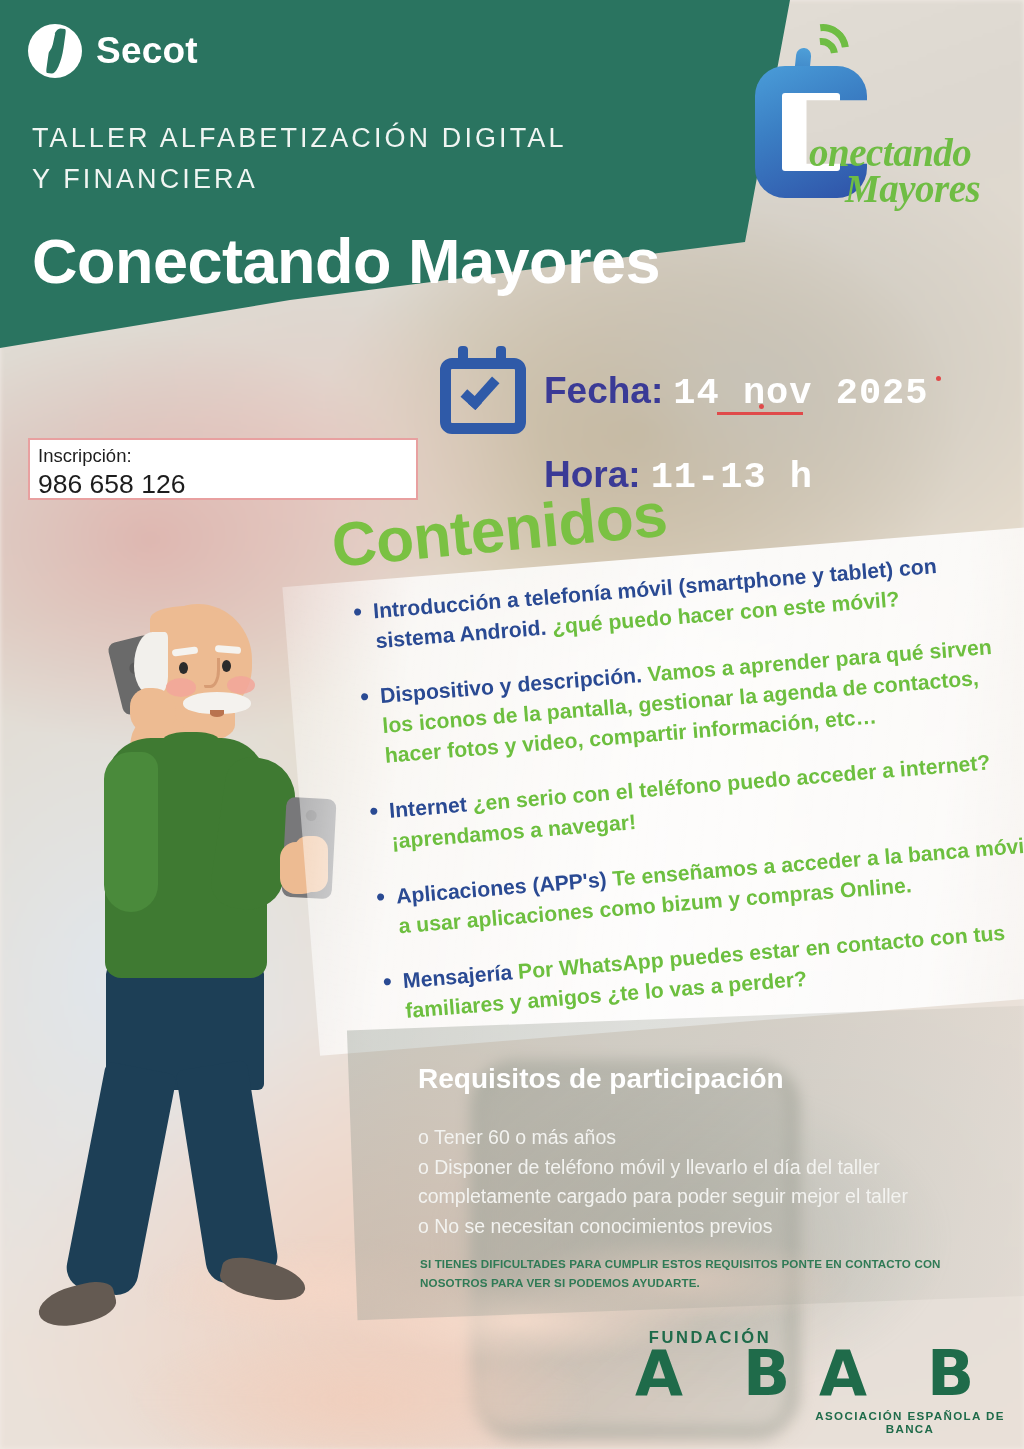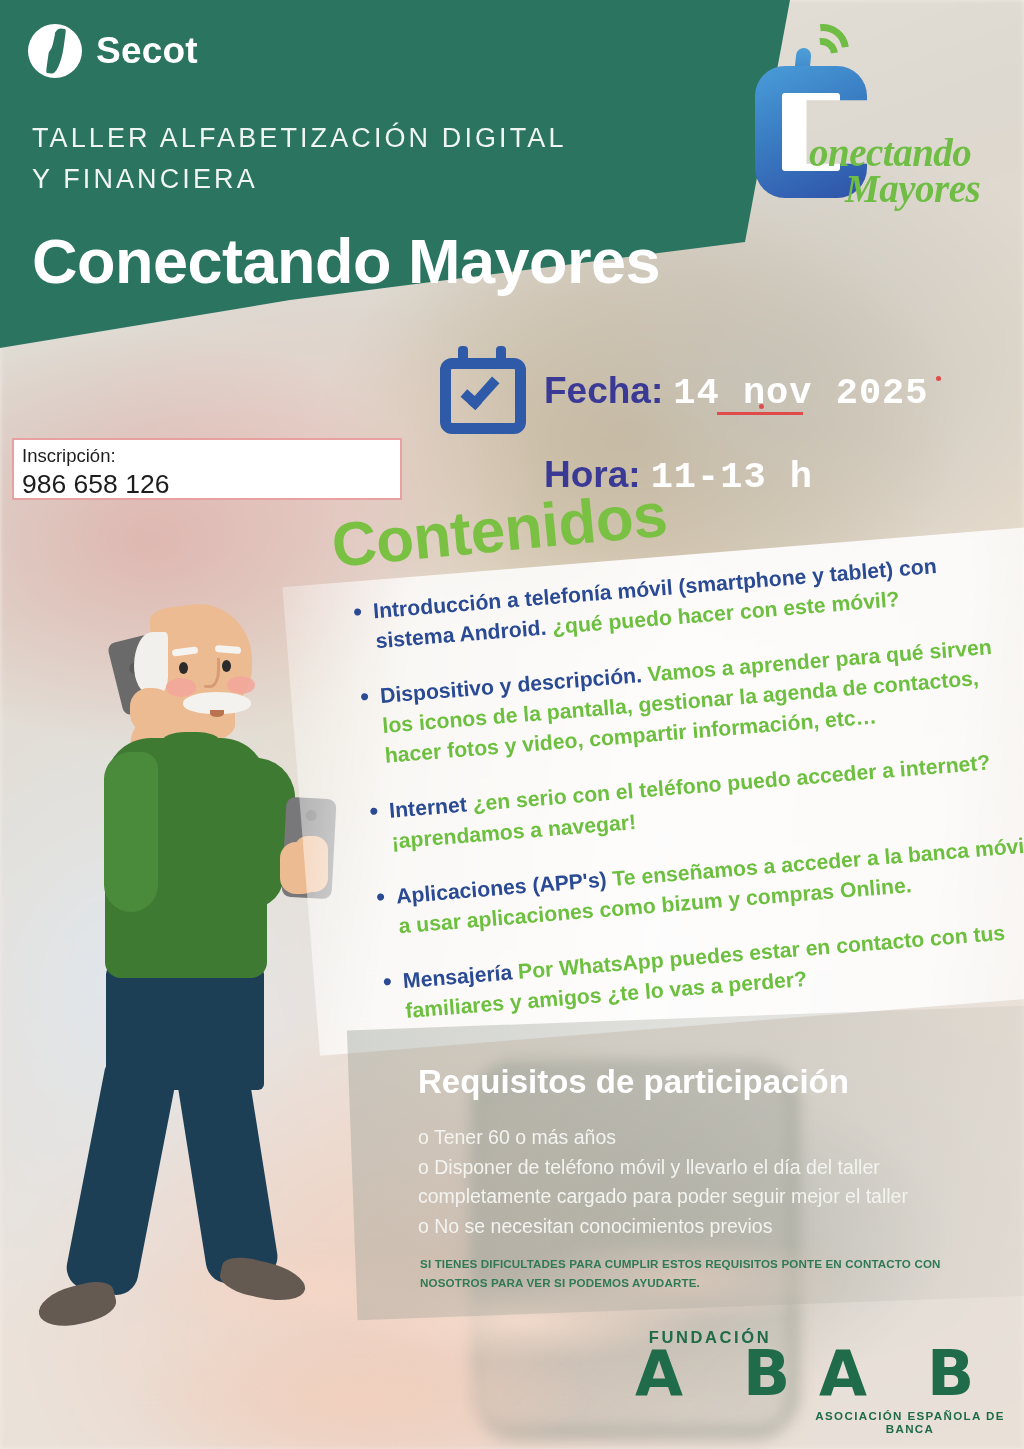--- a/index.html
+++ b/index.html
@@ -143,21 +143,21 @@
     position:relative;
   }
   .dval .redline {
     position:absolute; left:44px; bottom:1px; width:86px; height:3px; background:#e04a4a;
   }
   .dval .reddot1 { position:absolute; left:86px; bottom:7px; width:5px; height:5px; background:#e04a4a; border-radius:50%; }
   .dval .reddot2 { position:absolute; right:-12px; top:4px; width:5px; height:5px; background:#e04a4a; border-radius:50%; }
 
   
   .inscription {
-    position:absolute; left:12px; top:438px; width:390px; height:62px;
+    position:absolute; left:28px; top:438px; width:390px; height:62px;
     background:#ffffff; border:2px solid #e8a0a0;
     padding:5px 12px 0 8px;
   }
   .ins-label { color:#1d1d1d; font-size:18.5px; line-height:1.22; }
   .ins-phone { color:#1d1d1d; font-size:26.5px; line-height:1.22; }
 
   
   .contenidos-panel {
     position:absolute; left:300px; top:556px; width:760px; height:470px;
     background:linear-gradient(100deg, rgba(255,255,255,.30) 0%, rgba(255,255,255,.80) 16%, rgba(255,255,255,.92) 48%, rgba(255,255,255,.86) 82%, rgba(255,255,255,.55) 100%);
@@ -181,21 +181,21 @@
   .btext .body { color:#6dbf3f; font-weight:600; }
 
   
   .req-panel {
     position:absolute; left:352px; top:1018px; width:680px; height:290px;
     background:linear-gradient(105deg, rgba(150,158,148,.40), rgba(168,168,158,.30) 60%, rgba(190,186,176,.12));
     transform:rotate(-2.1deg);
   }
   .req-title {
     position:absolute; left:418px; top:1063px;
-    color:#ffffff; font-size:33px; font-weight:700;
+    color:#ffffff; font-size:28px; font-weight:700;
   }
   .req-list {
     position:absolute; left:418px; top:1123px; width:580px;
     color:#f3f3f0; font-size:19.5px; line-height:1.52; font-weight:400;
   }
   .req-note {
     position:absolute; left:420px; top:1255px; width:560px;
     color:#2f7a55; font-size:11.6px; font-weight:700; line-height:1.6;
     letter-spacing:.15px;
   }

